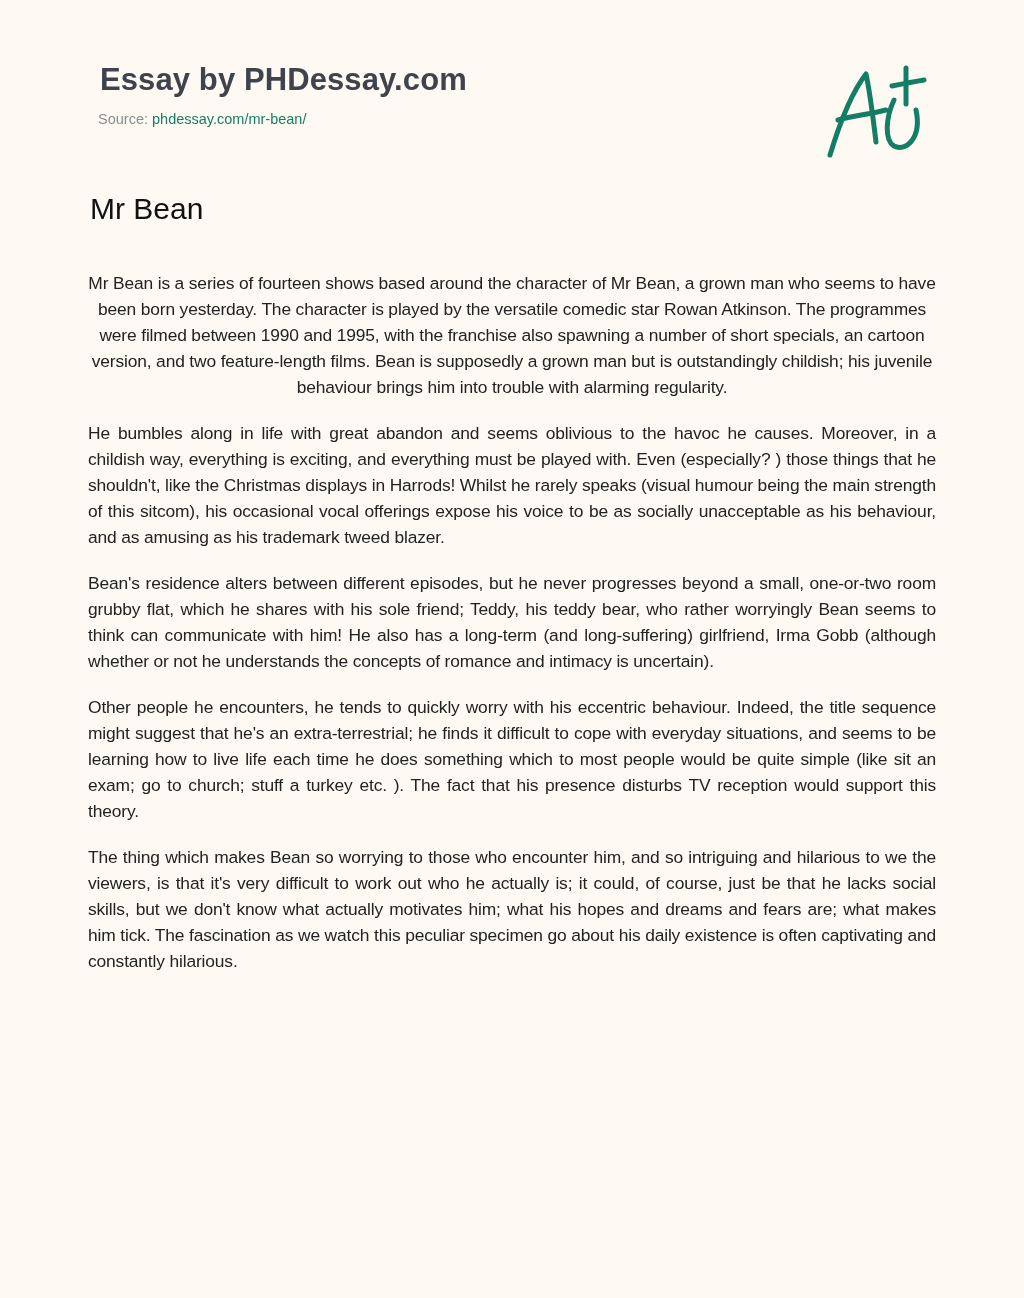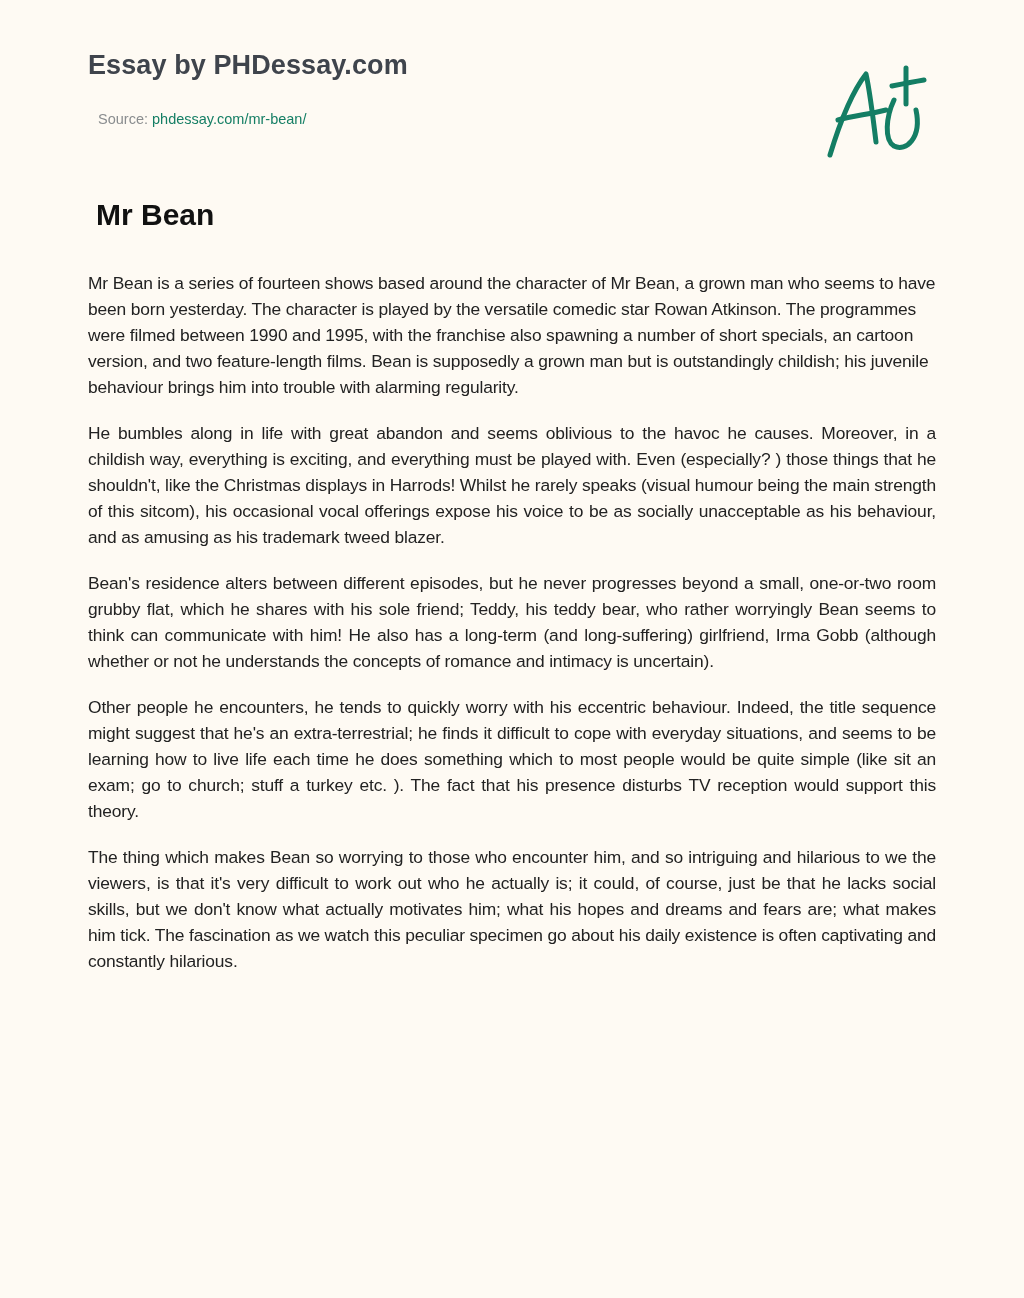--- a/index.html
+++ b/index.html
@@ -8,25 +8,25 @@
     height: 1298px;
     background: #fefaf3;
     font-family: "Liberation Sans", "DejaVu Sans", sans-serif;
     position: relative;
     overflow: hidden;
   }
   .header-brand {
     position: absolute;
     left: 88px;
     top: 50px;
-    font-size: 27px;
+    font-size: 31px;
     font-weight: bold;
     color: #3f444c;
     letter-spacing: 0.1px;
-    margin: 0;
+    margin: 12px;
   }
   .source-line {
     position: absolute;
     left: 88px;
     top: 101px;
     font-size: 14.5px;
     color: #8a8d8f;
     margin: 10px;
   }
   .source-line a {
@@ -37,40 +37,40 @@
     position: absolute;
     left: 818px;
     top: 62px;
     width: 115px;
     height: 100px;
   }
   .essay-title {
     position: absolute;
     left: 88px;
     top: 190px;
-    margin: 8px;
+    margin: 2px;
     font-size: 30px;
-    font-weight: bold;
+    font-weight: normal;
     color: #111111;
   }
   .essay-body {
     position: absolute;
     left: 88px;
     top: 270px;
     width: 848px;
   }
   .essay-body p {
     margin: 0 0 20px 0;
     font-size: 17.4px;
     line-height: 26px;
     color: #222222;
     text-align: justify;
     letter-spacing: -0.15px;
   }
-  .essay-body p.left { text-align: left; }
+  .essay-body p.left { text-align: center; }
 </style>
 </head>
 <body>
 
 <div>
   <h2 class="header-brand">Essay by PHDessay.com</h2>
   <p class="source-line">
     <span>Source: </span><a>phdessay.com/mr-bean/</a>
   </p>
   <svg class="logo" viewBox="0 0 115 100" fill="none" stroke="#147e64" stroke-width="5" stroke-linecap="round" stroke-linejoin="round">

